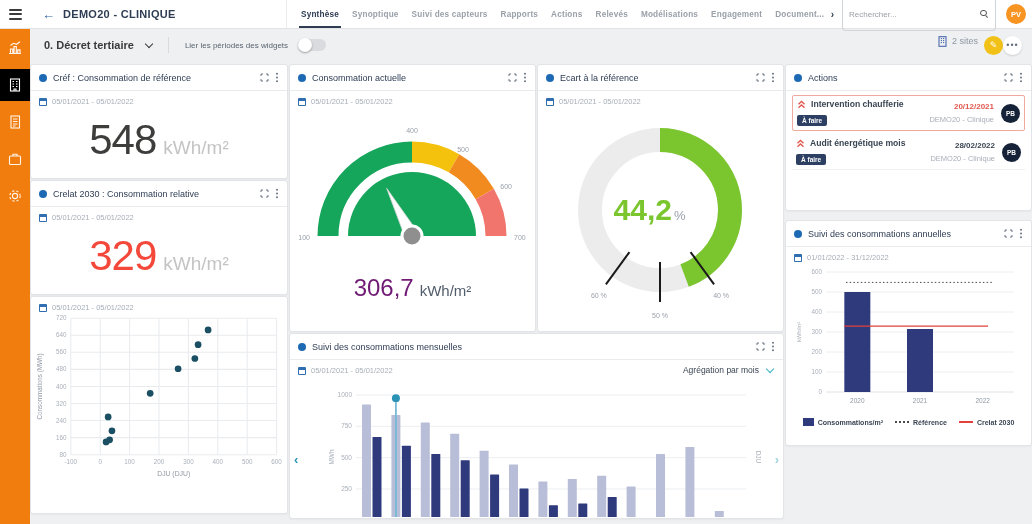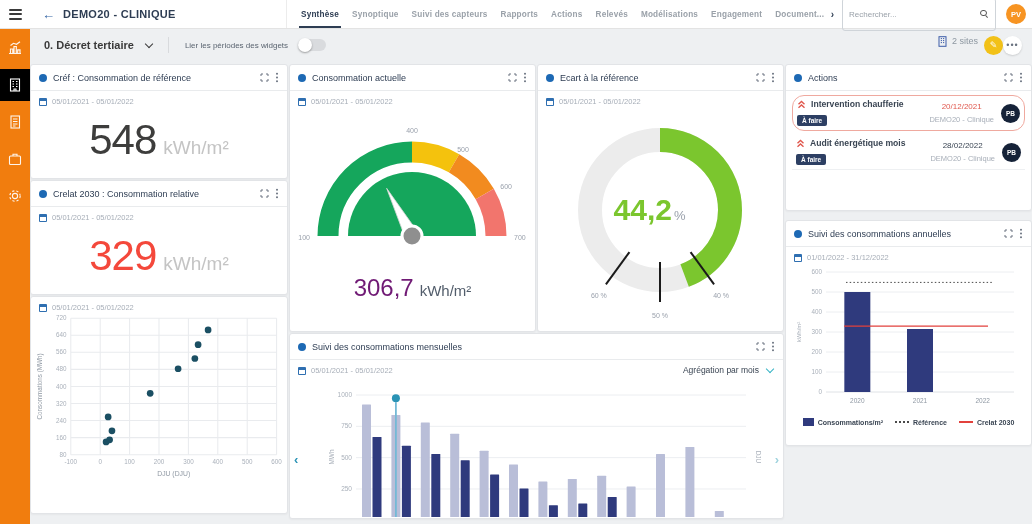--- a/index.html
+++ b/index.html
@@ -70,26 +70,26 @@
   .agg-row{position:absolute;top:31px;right:10px;display:flex;align-items:center;gap:8px;cursor:pointer}
   .agg-row span{font-size:8.5px;color:#3a4553}
   .chev-teal{display:inline-block;width:5px;height:5px;border-right:1.6px solid #35b3c5;border-bottom:1.6px solid #35b3c5;
         transform:rotate(45deg);margin-bottom:2px}
   .nav-arrow{position:absolute;font-size:13px;font-weight:700;cursor:pointer;top:118px}
   .nav-left{left:4px;color:#2a93b5}
   .nav-right{right:4px;color:#9fd3de}
   
   .action-item{display:grid;grid-template-columns:1fr auto 26px;align-items:center;margin:4px 6px 0;
         padding:3px 4px;border-bottom:1px solid #eef0f2;cursor:pointer}
-  .action-item.hl{border:1px solid #efa99f;border-radius:12px}
+  .action-item.hl{border:1px solid #efa99f;border-radius:2px}
   .ai-r1{display:flex;align-items:center;gap:5px}
   .ai-title{font-size:8.6px;font-weight:600;color:#3a4553;white-space:nowrap}
   .badge{display:inline-block;background:#2d3f63;color:#fff;font-size:6.5px;font-weight:700;
         padding:2px 5px;border-radius:2px;margin:4px 0 1px 0}
-  .ai-date{font-size:8px;color:#3a4553;text-align:center;font-weight:400}
+  .ai-date{font-size:8px;color:#3a4553;text-align:right;font-weight:700}
   .ai-date.red{color:#e0584e}
   .ai-site{font-size:7.5px;color:#a7aeb8;text-align:right;margin-top:4px}
   .avatar-sm{width:19px;height:19px;border-radius:50%;background:#152238;color:#fff;font-size:6.5px;
         font-weight:700;display:flex;align-items:center;justify-content:center;justify-self:end}
   .legend{display:flex;align-items:center;justify-content:center;gap:12px;margin-top:2px}
   .legend .li{display:flex;align-items:center;gap:4px;font-size:7px;font-weight:700;color:#3a4553}
   .sw-bar{width:11px;height:8px;background:#2f3a7d}
   .sw-dot{width:14px;border-top:2px dotted #4a4a4a}
   .sw-line{width:14px;border-top:2px solid #e2413c}
   svg text{font-family:"Liberation Sans",sans-serif}

